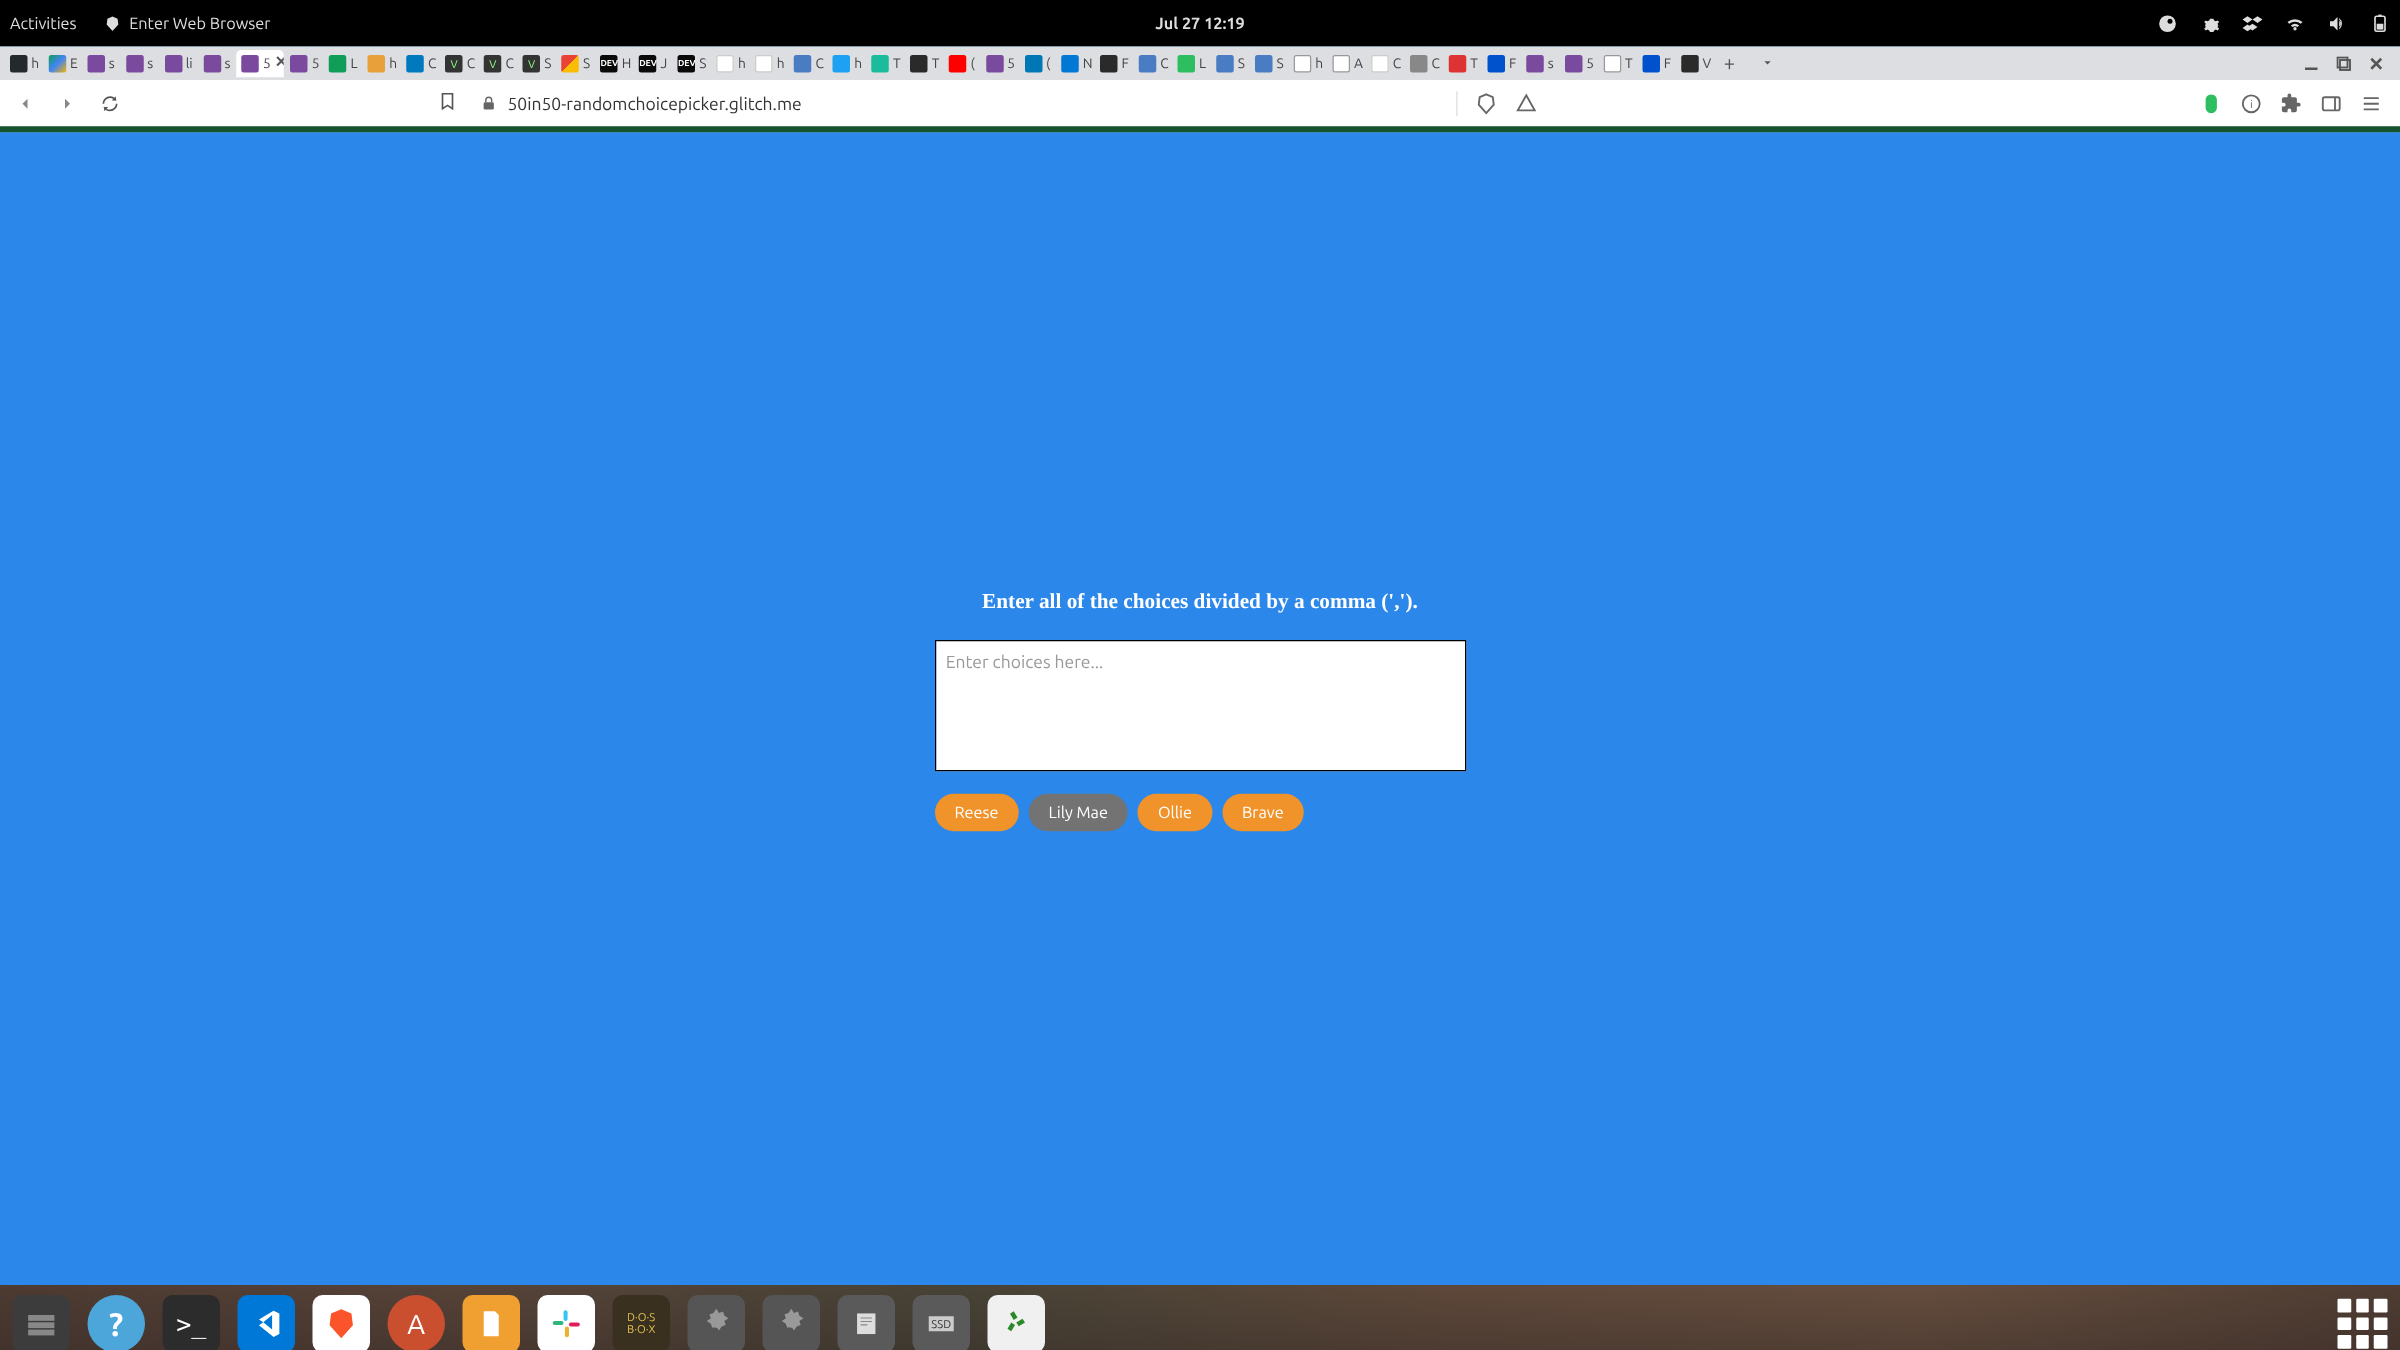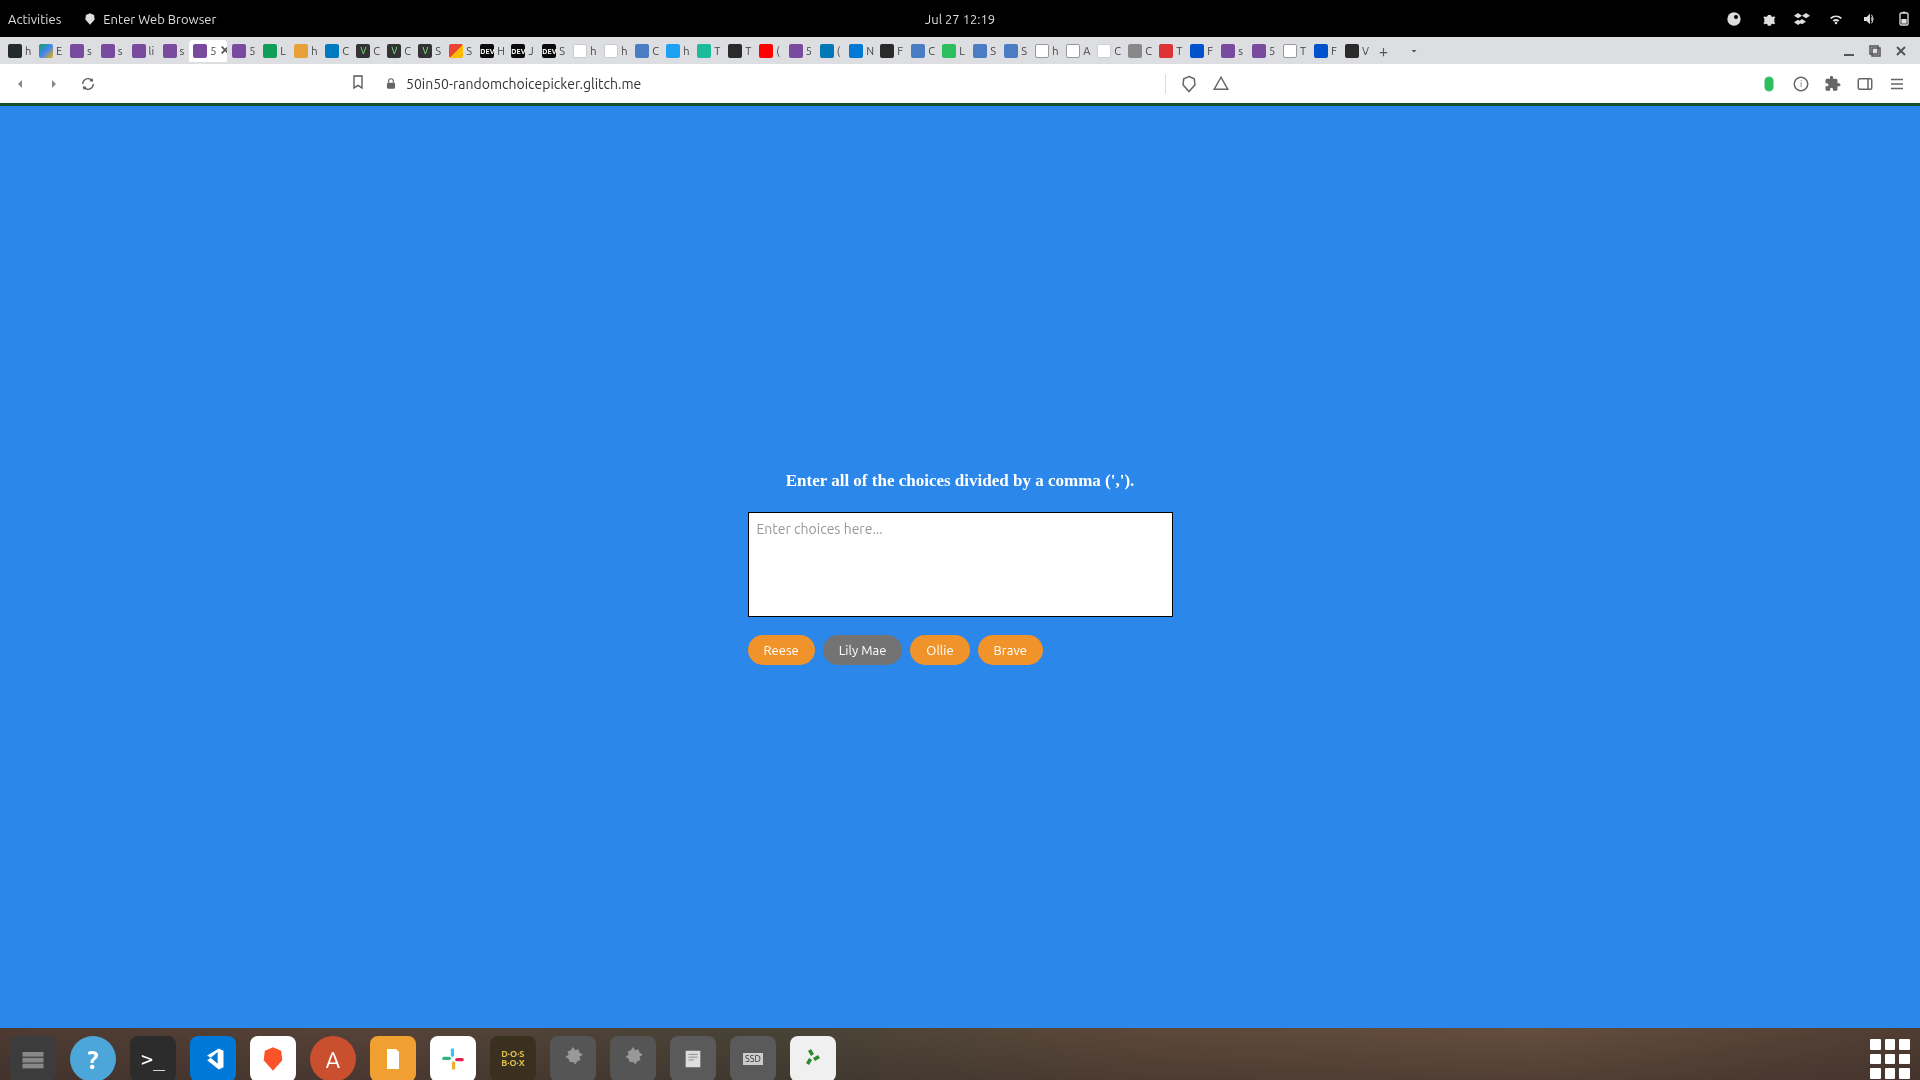--- a/index.html
+++ b/index.html
@@ -17,21 +17,21 @@
   background: #000;
   color: #ddd;
   display: flex;
   align-items: center;
   font-size: 13px;
   padding: 0 8px;
   position: relative;
 }
 .gnome-left { display: flex; align-items: center; gap: 22px; }
 .gnome-item { display: flex; align-items: center; gap: 6px; cursor: pointer; }
-.gnome-center { position: absolute; left: 50%; transform: translateX(-50%); font-weight: 400; }
+.gnome-center { position: absolute; left: 50%; transform: translateX(-50%); font-weight: 700; }
 .gnome-right { margin-left: auto; display: flex; align-items: center; gap: 18px; }
 .gnome-right svg, .gnome-right .ico { width: 16px; height: 16px; fill: #ddd; }
 .brave-shield-small { width: 14px; height: 14px; }
 
 
 .tab-strip {
   height: 27px;
   background: #dcdee1;
   display: flex;
   align-items: center;
@@ -61,21 +61,21 @@
 .newtab { padding: 0 6px; color: #555; cursor: pointer; font-size: 16px; }
 
 
 .url-bar {
   height: 42px;
   background: #fff;
   display: flex;
   align-items: center;
   padding: 0 8px;
   gap: 10px;
-  border-bottom: 3px solid #14532d;
+  border-bottom: 5px solid #14532d;
 }
 .nav-btn { width: 24px; height: 24px; display: flex; align-items: center; justify-content: center; cursor: pointer; color: #888; border-radius: 50%; }
 .nav-btn.enabled { color: #555; }
 .bookmark-btn { margin-left: 240px; cursor: pointer; color: #555; }
 .url-field {
   display: flex;
   align-items: center;
   gap: 8px;
   font-size: 14px;
   color: #333;
@@ -554,21 +554,21 @@
     </div>
     <div class="dock-item slack">
       <svg width="26" height="26" viewBox="0 0 24 24">
           <rect x="10" y="2" width="3" height="8" rx="1.5" fill="#36c5f0"></rect>
           <rect x="2" y="10" width="8" height="3" rx="1.5" fill="#2eb67d"></rect>
           <rect x="11" y="14" width="3" height="8" rx="1.5" fill="#ecb22e"></rect>
           <rect x="14" y="11" width="8" height="3" rx="1.5" fill="#e01e5a"></rect>
         </svg>
     </div>
     <div class="dock-item dosbox">
-      <span style="font-size:9px;color:#e0c050;font-weight:bold;line-height:1;">D·O·S<br>B·O·X</span>
+      <span style="font-size:9px;color:#e0c050;font-weight:normal;line-height:1;">D·O·S<br>B·O·X</span>
     </div>
     <div class="dock-item gear">
       <svg width="26" height="26" viewBox="0 0 24 24">
           <circle cx="12" cy="12" r="3" fill="#999"></circle>
           <path fill="#999" d="M12 1l2 3 3-1 1 3 3 2-3 2 1 3-3 1-2 3-2-3-3 1-1-3-3-2 3-2-1-3 3-1z"></path>
         </svg>
     </div>
     <div class="dock-item gear">
       <svg width="26" height="26" viewBox="0 0 24 24">
           <circle cx="12" cy="12" r="3" fill="#999"></circle>

